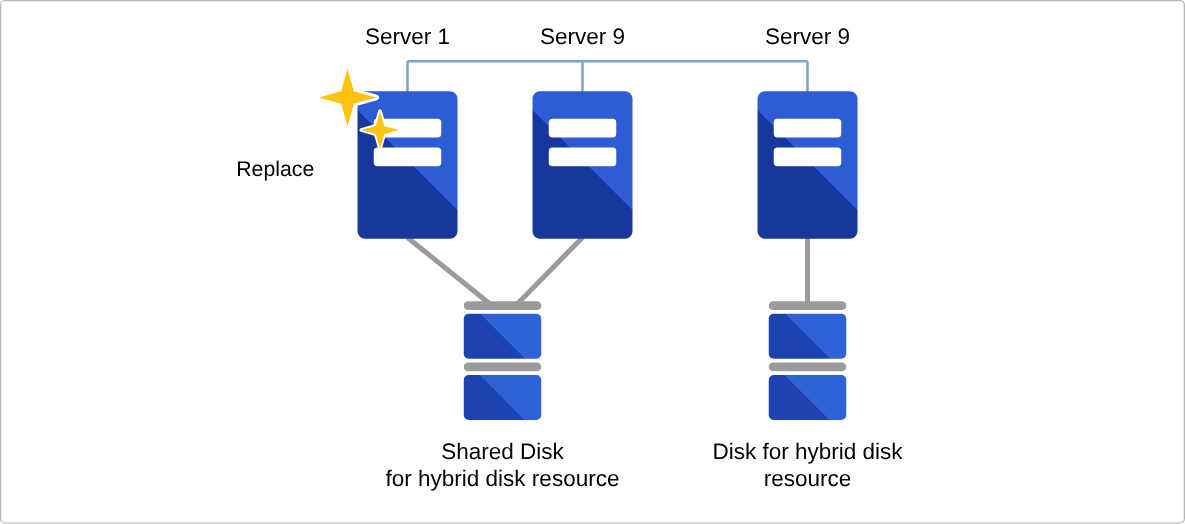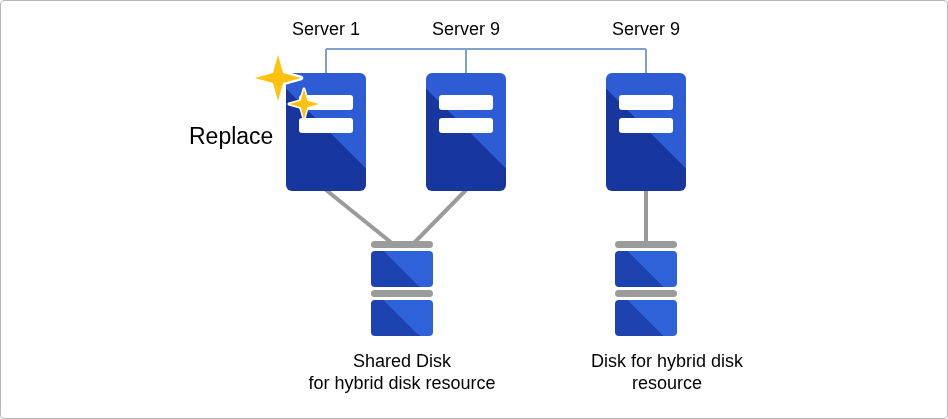--- a/index.html
+++ b/index.html
@@ -9,21 +9,21 @@
     box-sizing:border-box;
     background:#ffffff;
     border:1px solid var(--border,#b7b7b7);
     border-radius:4px;
     font-family:"Liberation Sans", sans-serif;
     color:#000;
     overflow:hidden;
   }
   .label{position:absolute;font-size:18px;line-height:22px;text-align:center;white-space:pre-line;}
   .server-label{top:17px;width:160px;}
-  .replace-label{left:188px;top:124px;text-align:left;font-size:23px;}
+  .replace-label{left:188px;top:124px;text-align:left;font-size:17px;}
   .disk-label{top:349px;text-align:center;}
 
   .wires{position:absolute;left:0;top:0;}
   .blue-wire{stroke:var(--blue-connector,#7da3cc);stroke-width:2;fill:none;}
   .gray-wire{stroke:var(--gray-connector,#9b9b9b);stroke-width:4;fill:none;}
 
   .server{
     position:absolute;top:72px;width:80px;height:118px;
     border-radius:6px;
     background:linear-gradient(45deg,
@@ -112,16 +112,16 @@
 
   <div class="disk" style="left:614px">
     <div class="cap c1"></div>
     <div class="platter p1"></div>
     <div class="cap c2"></div>
     <div class="platter p2"></div>
   </div>
 
   <div class="label disk-label" style="left:275px;width:252px">Shared Disk
 for hybrid disk resource</div>
-  <div class="label disk-label" style="left:556px;width:220px">Disk for hybrid disk
+  <div class="label disk-label" style="left:535px;width:220px">Disk for hybrid disk
 resource</div>
 
 </div>
 
 </body></html>

